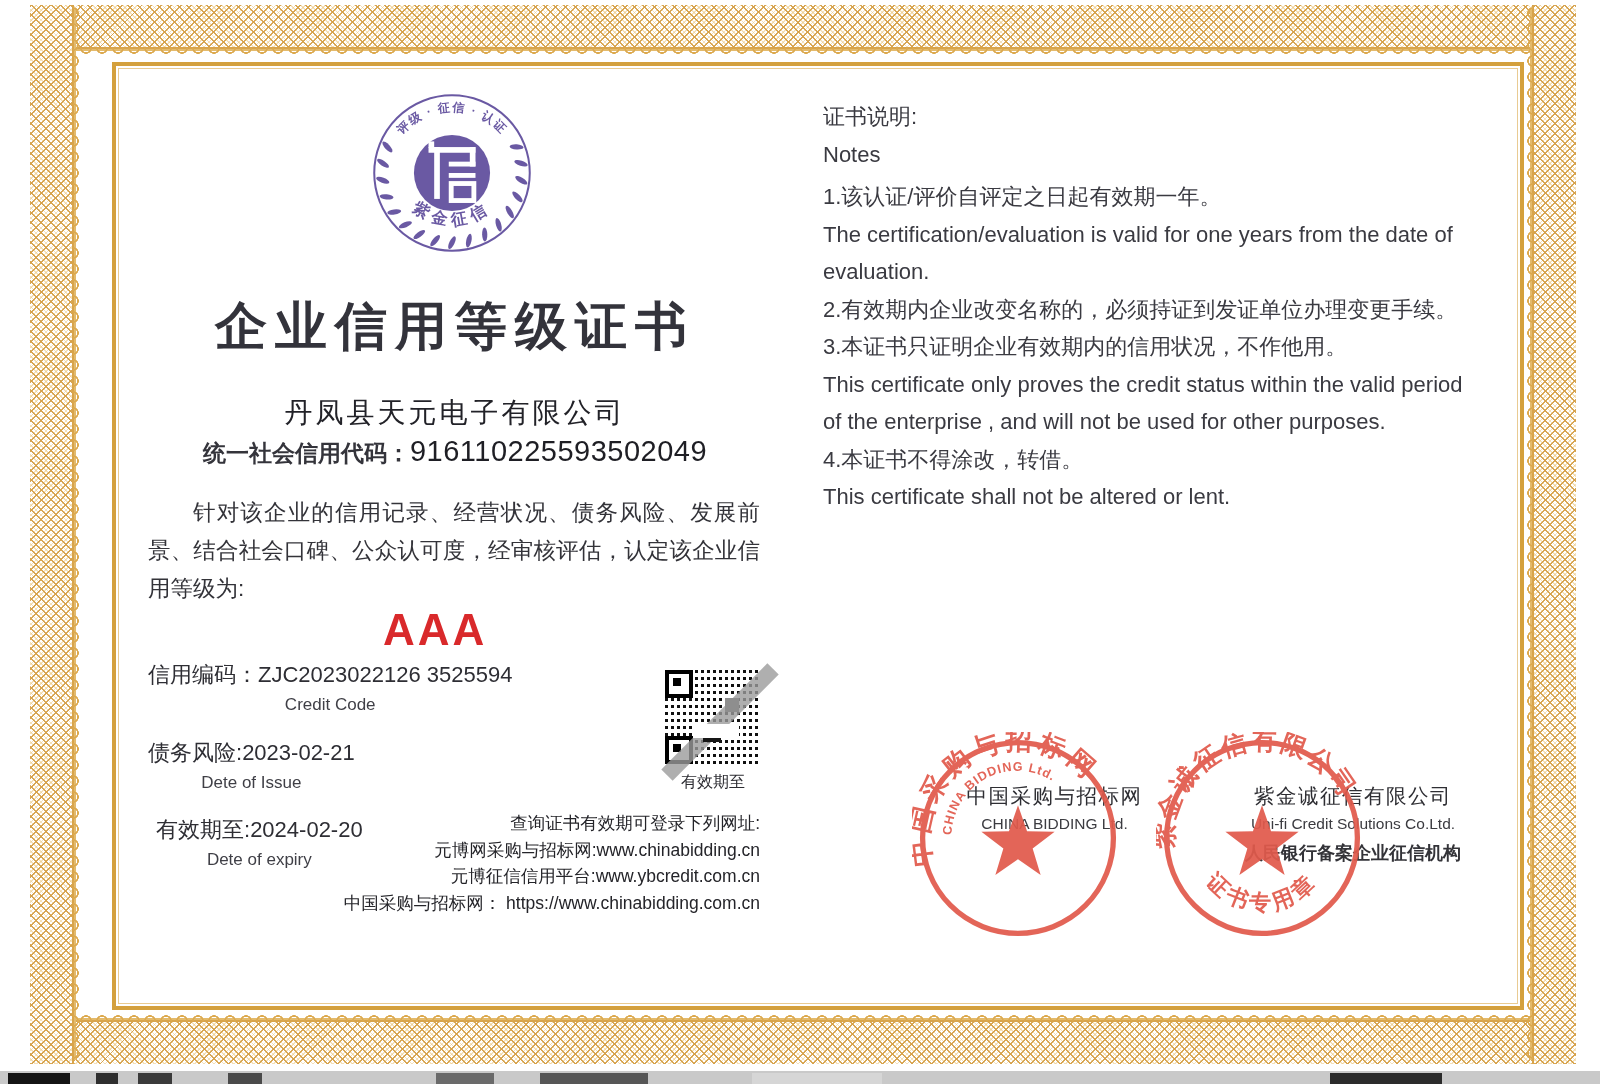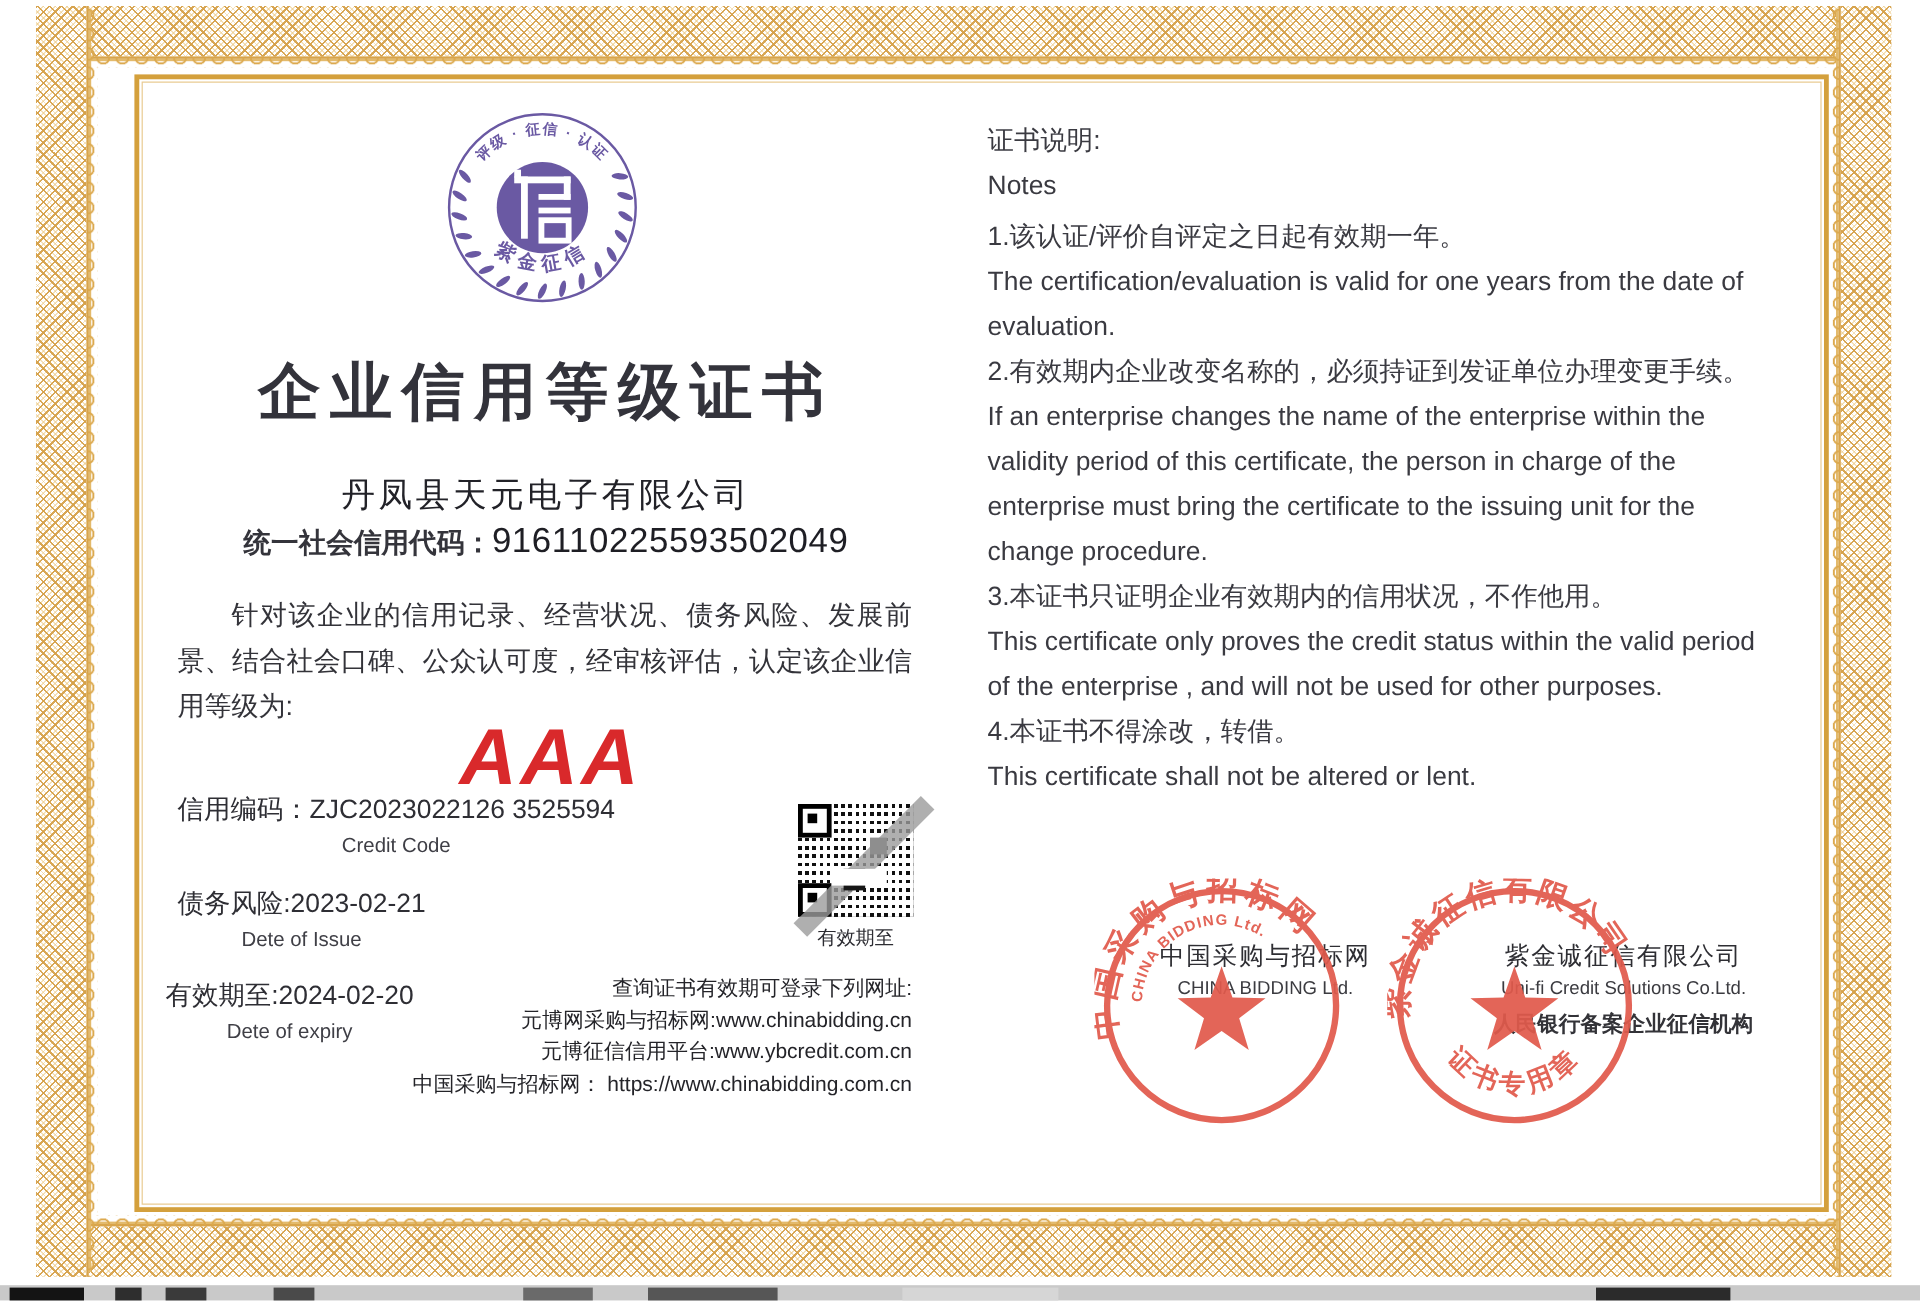--- a/index.html
+++ b/index.html
@@ -38,28 +38,28 @@
     letter-spacing:8px;color:#33333b;}
   .cert-subtitle{position:absolute;left:130px;top:362px;width:650px;text-align:center;
     font-size:21px;font-weight:600;letter-spacing:.5px;color:#3a3a42;}
   .company-name{position:absolute;left:130px;top:394px;width:650px;text-align:center;
     font-size:28px;letter-spacing:3px;color:#222228;}
   .uscc-line{position:absolute;left:130px;top:435px;width:650px;text-align:center;color:#34343b;}
   .uscc-line .lbl{font-size:23px;font-weight:600;}
   .uscc-line .val{font-size:29px;font-weight:500;letter-spacing:.5px;color:#1e1e24;}
   .eval-para{position:absolute;left:148px;top:494px;width:612px;font-size:22.5px;line-height:38px;
     text-align:justify;text-indent:2em;color:#333339;}
-  .grade{position:absolute;left:383px;top:592px;font-size:66px;font-weight:bold;
-    color:#D9292B;letter-spacing:3px;font-style:italic;}
+  .grade{position:absolute;left:383px;top:605px;font-size:44px;font-weight:bold;
+    color:#D9292B;letter-spacing:3px;}
   .field{position:absolute;color:#2e2e34;}
   .field .zh{font-size:22px;}
   .field .en{font-size:17px;color:#3f3f46;margin-top:5px;text-align:center;}
   .f-credit{left:148px;top:660px;}
   .f-issue{left:148px;top:738px;}
-  .f-expiry{left:138px;top:815px;}
+  .f-expiry{left:156px;top:815px;}
 
   
   .qr{position:absolute;left:663px;top:668px;width:100px;height:98px;background:#fff;}
   .qr .cells{position:absolute;inset:2px;
     background-image:
       repeating-linear-gradient(0deg,#101010 0 3px,#fff 3px 7px),
       repeating-linear-gradient(90deg,#101010 0 3px,#fff 3px 6px);
     background-blend-mode:lighten;}
   .finder{position:absolute;width:20px;height:20px;border:4px solid #000;background:#fff;}
   .finder::after{content:"";position:absolute;left:4px;top:4px;width:8px;height:8px;background:#000;}
@@ -193,21 +193,20 @@
     <div>中国采购与招标网： https://www.chinabidding.com.cn</div>
   </div>
 
   <div class="notes">
     <p>证书说明:</p>
     <p>Notes</p>
     <div class="gap"></div>
     <p>1.该认证/评价自评定之日起有效期一年。</p>
     <p>The certification/evaluation is valid for one years from the date of evaluation.</p>
     <p>2.有效期内企业改变名称的，必须持证到发证单位办理变更手续。</p>
-    <p>If an enterprise changes the name of the enterprise within the validity period of this certificate, the person in charge of the enterprise must bring the certificate to the issuing unit for the change procedure.</p>
     <p>3.本证书只证明企业有效期内的信用状况，不作他用。</p>
     <p>This certificate only proves the credit status within the valid period of the enterprise , and will not be used for other purposes.</p>
     <p>4.本证书不得涂改，转借。</p>
     <p>This certificate shall not be altered or lent.</p>
   </div>
 
   <div class="issuer-label lab1">
     <div class="l1">中国采购与招标网</div>
     <div class="l2">CHINA BIDDING Ltd.</div>
   </div>

